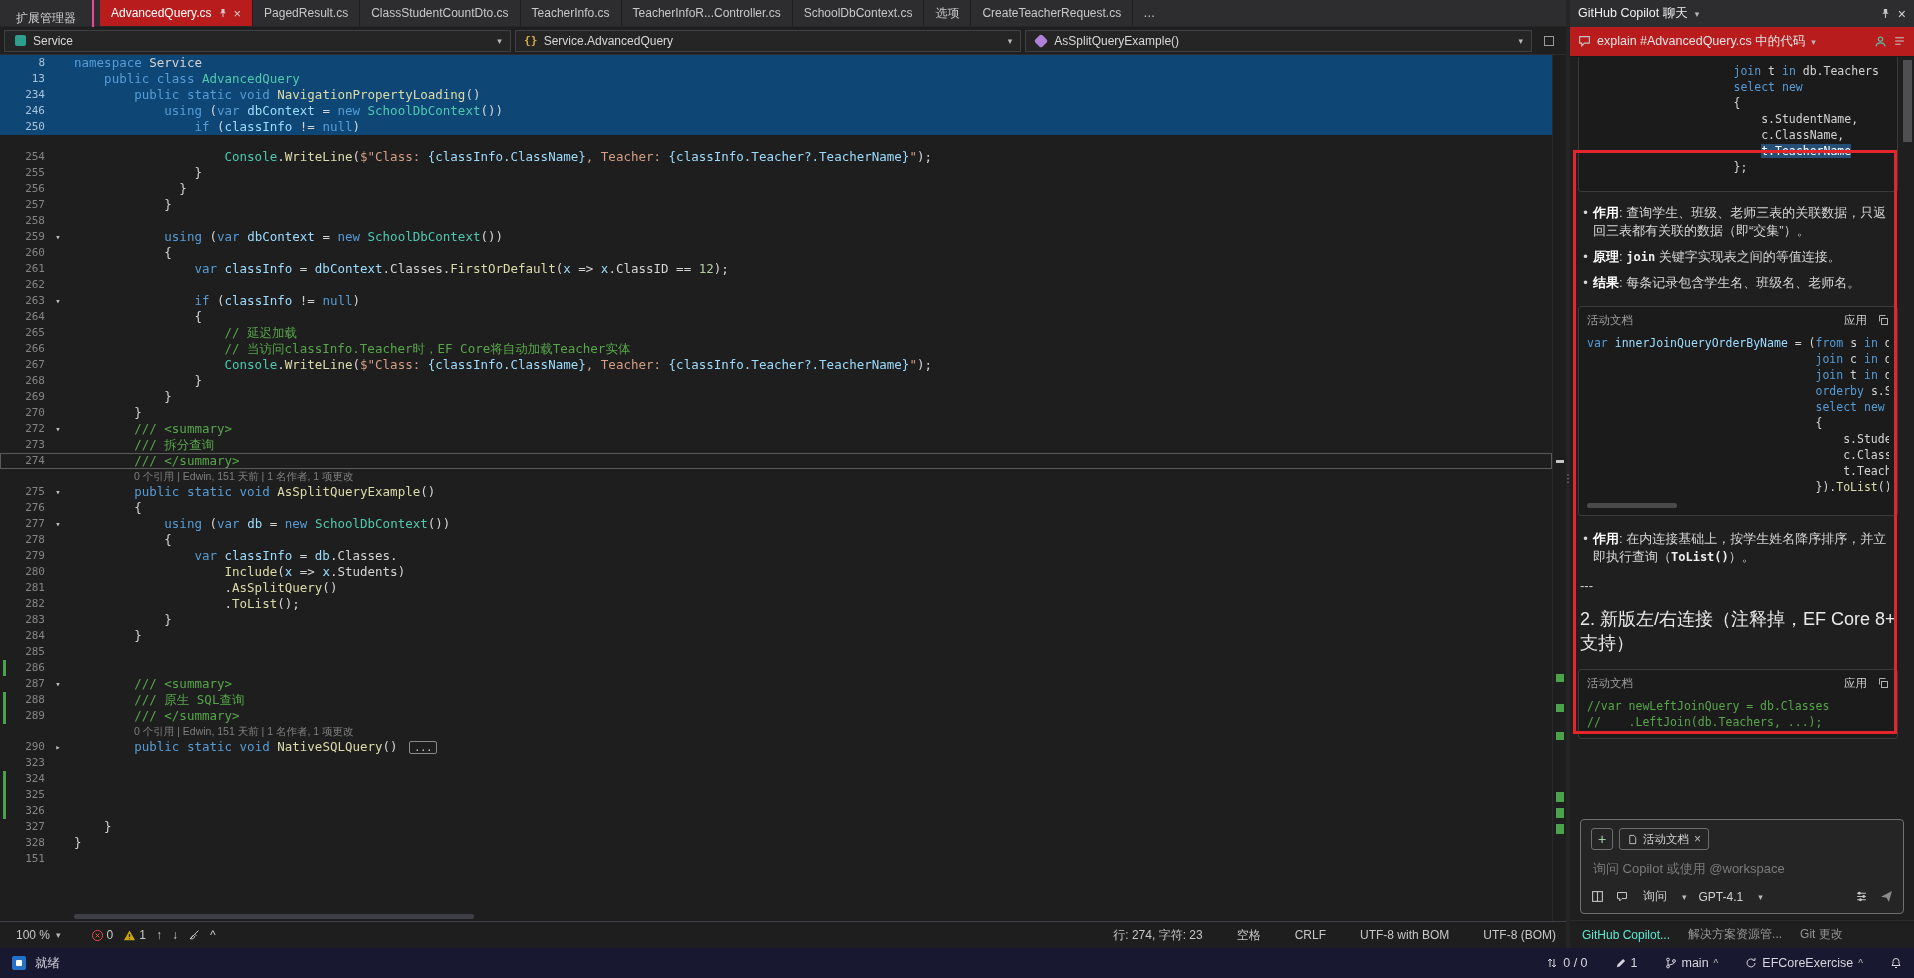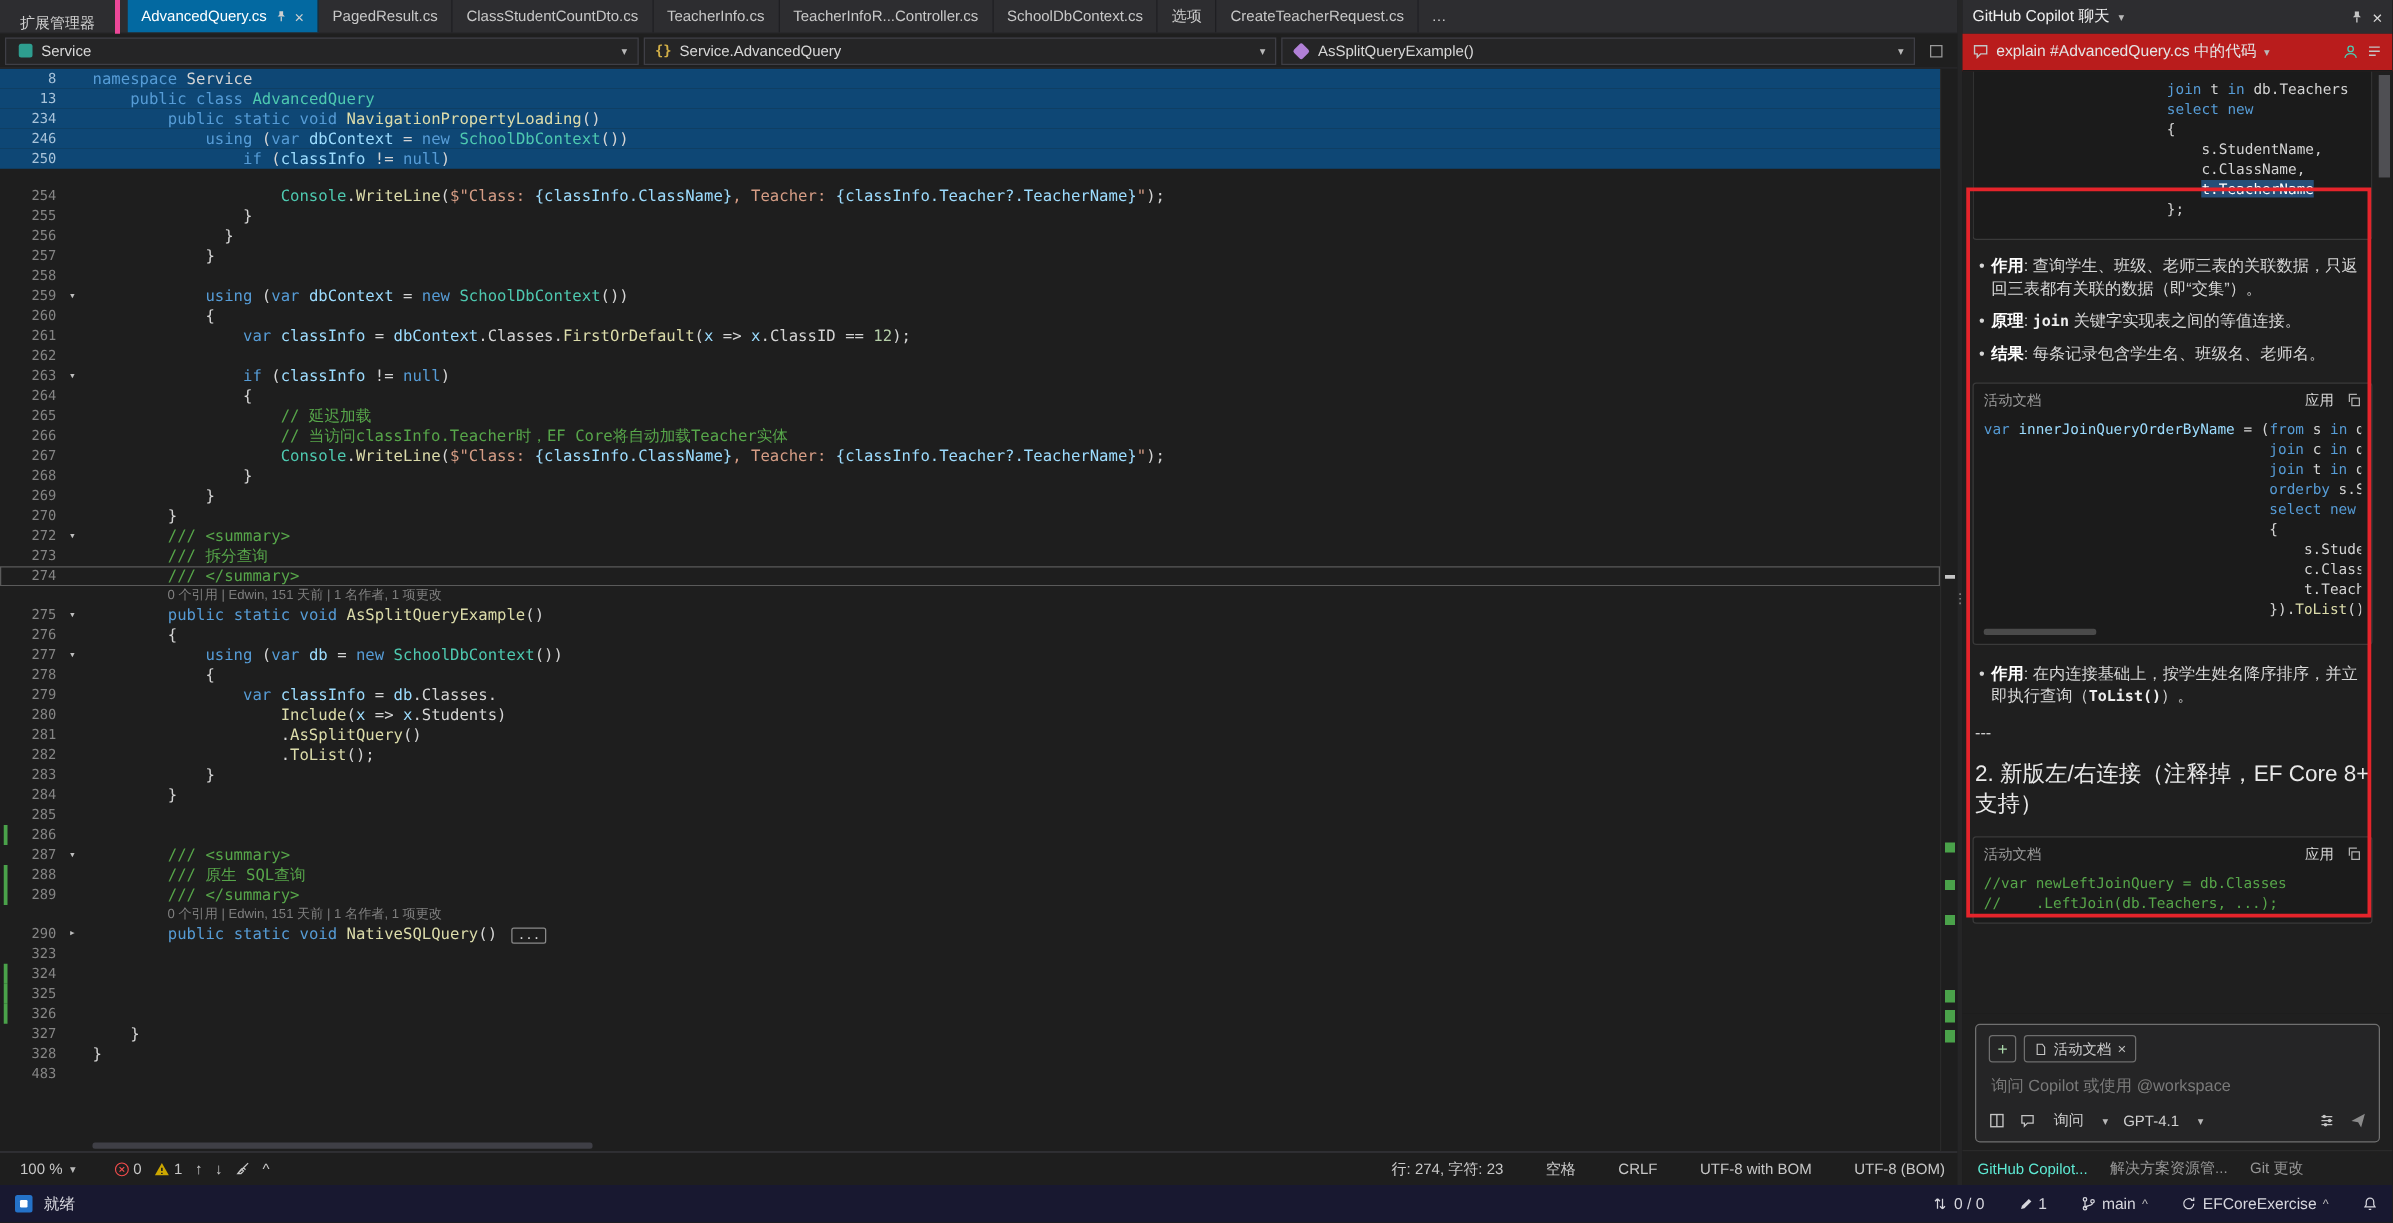--- a/index.html
+++ b/index.html
@@ -3,24 +3,24 @@
 <meta charset="utf-8">
 <style>
   *{box-sizing:border-box;margin:0;padding:0}
   html,body{width:1914px;height:978px;overflow:hidden;background:#1e1e1e;font-family:"Liberation Sans",sans-serif}
   .flex1{flex:1}
   .window{width:1914px;height:978px;display:flex;flex-direction:column;color:#d4d4d4}
   .main-row{display:flex;height:948px}
   .left-col{width:1566px;display:flex;flex-direction:column;min-width:0}
   
   .tab-bar{height:27px;background:#2d2d30;display:flex;align-items:stretch;font-size:12px;border-bottom:1px solid #252526}
-  .tool-tab{display:flex;align-items:center;padding:18px 16px;color:#cfcfcf;border-right:4px solid #ec4899;margin-right:6px}
+  .tool-tab{display:flex;align-items:center;padding:18px 16px;color:#cfcfcf;border-right:2px solid #ec4899;margin-right:6px}
   .tabs{display:flex;overflow:hidden}
   .tab{display:flex;align-items:center;gap:6px;padding:0 11px;color:#c8c8c8;border-right:1px solid #1f1f22;white-space:nowrap;cursor:default}
-  .tab.active{background:#0369a1;color:#fff}
+  .tab.active{background:#b91c1c;color:#fff}
   .ticon{display:inline-flex;align-items:center;color:#cfcfcf}
   .tclose{font-size:13px;line-height:13px}
   .tab-overflow{display:flex;align-items:center;padding:0 10px;color:#cfcfcf}
   
   .crumbs{height:28px;background:#1f1f1f;display:flex;align-items:center;padding:2px 4px;gap:4px;border-bottom:1px solid #2d2d30}
   .crumb{flex:1;height:22px;background:#252526;border:1px solid #3f3f46;display:flex;align-items:center;padding:0 8px;gap:6px;font-size:12px;color:#d8d8d8;min-width:0}
   .crumb .clabel{overflow:hidden;white-space:nowrap}
   .crumb .chev{margin-left:auto}
   .chev{color:#b9b9b9;font-size:9px}
   .ic{display:inline-flex;align-items:center;justify-content:center;width:14px;height:14px}
@@ -231,21 +231,21 @@
             <div class="crow"><span class="gut"><span class="chg on"></span><span class="num">288</span><span class="fold"></span></span><span class="txt">        <span class="tc">/// 原生 SQL查询</span></span></div>
             <div class="crow"><span class="gut"><span class="chg on"></span><span class="num">289</span><span class="fold"></span></span><span class="txt">        <span class="tc">/// &lt;/summary&gt;</span></span></div>
             <div class="lensrow">0 个引用 | Edwin, 151 天前 | 1 名作者, 1 项更改</div>
             <div class="crow"><span class="gut"><span class="chg"></span><span class="num">290</span><span class="fold">▸</span></span><span class="txt">        <span class="tk">public</span><span class="tp"> </span><span class="tk">static</span><span class="tp"> </span><span class="tk">void</span><span class="tp"> </span><span class="tm">NativeSQLQuery</span><span class="tp">() </span><span class="tbox">...</span></span></div>
             <div class="crow"><span class="gut"><span class="chg"></span><span class="num">323</span><span class="fold"></span></span><span class="txt"></span></div>
             <div class="crow"><span class="gut"><span class="chg on"></span><span class="num">324</span><span class="fold"></span></span><span class="txt"></span></div>
             <div class="crow"><span class="gut"><span class="chg on"></span><span class="num">325</span><span class="fold"></span></span><span class="txt"></span></div>
             <div class="crow"><span class="gut"><span class="chg on"></span><span class="num">326</span><span class="fold"></span></span><span class="txt"></span></div>
             <div class="crow"><span class="gut"><span class="chg"></span><span class="num">327</span><span class="fold"></span></span><span class="txt">    <span class="tp">}</span></span></div>
             <div class="crow"><span class="gut"><span class="chg"></span><span class="num">328</span><span class="fold"></span></span><span class="txt"><span class="tp">}</span></span></div>
-            <div class="crow"><span class="gut"><span class="chg"></span><span class="num">483</span><span class="fold"></span></span><span class="txt"></span></div>
+            <div class="crow"><span class="gut"><span class="chg"></span><span class="num">151</span><span class="fold"></span></span><span class="txt"></span></div>
           </div>
         <div class="vscroll">
           <div class="mark mk-cur"></div>
           <div class="mark mk-g1"></div>
           <div class="mark mk-g2"></div>
           <div class="mark mk-g3"></div>
           <div class="mark mk-g4"></div>
           <div class="mark mk-g5"></div>
           <div class="mark mk-g6"></div>
         </div>

